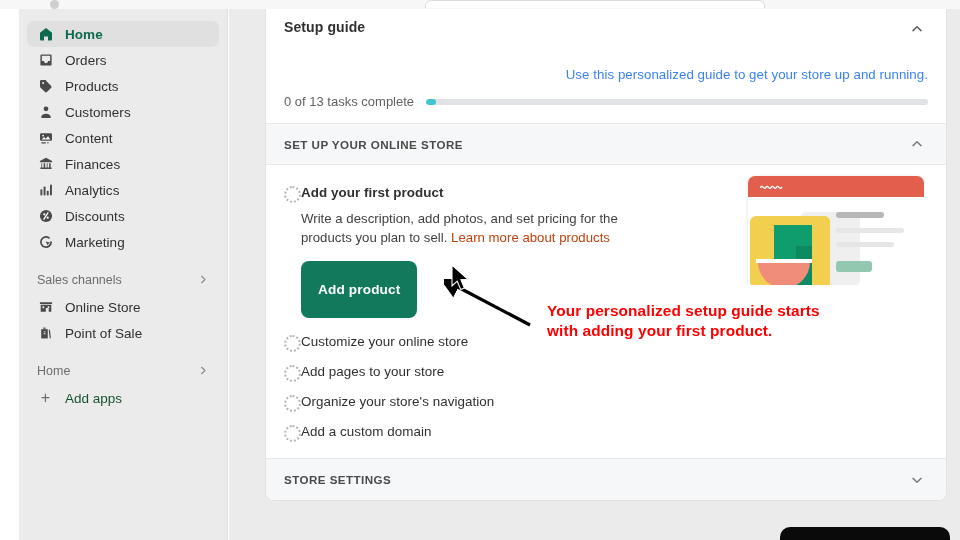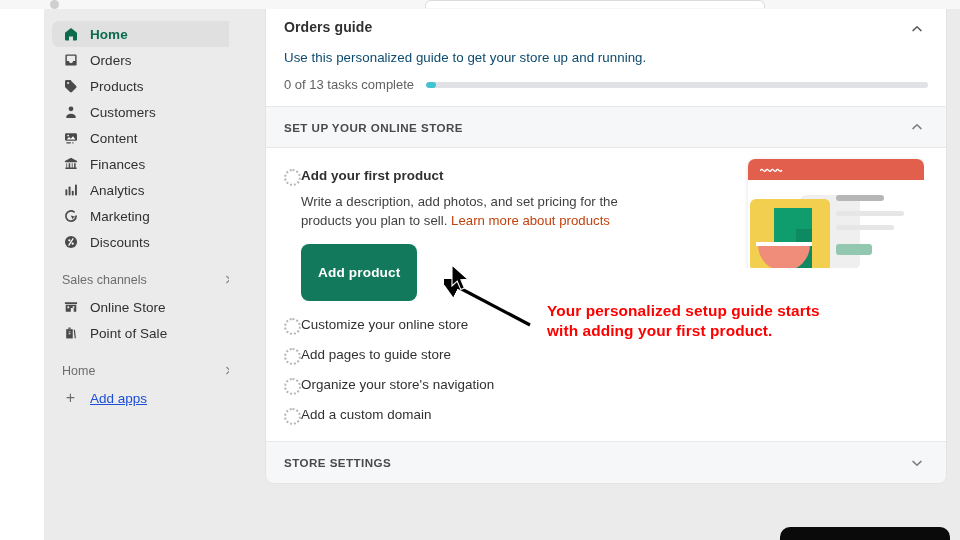--- a/index.html
+++ b/index.html
@@ -17,21 +17,20 @@
       background: #ffffff; border: 1px solid #dcdcdc; border-bottom: none; border-radius: 6px 6px 0 0; }
   .top-strip .dot-ghost { position: absolute; left: 50px; top: 0px; width: 9px; height: 9px;
       border-radius: 50%; background: #cfcfcf; }
 
   
   .left-gutter { position: absolute; left: 0; top: 9px; width: 19px; height: 531px; background: #ffffff; }
   .sidebar {
     position: absolute; left: 19px; top: 9px; width: 209px; height: 531px;
     background: #ebebeb; border-right: 1px solid #dededd;
     padding-top: 12px;
-    margin-left: 25px;
   }
   .nav-list { padding: 0 8px; }
   .nav-item {
     display: flex; align-items: center; gap: 11px;
     height: 26px; padding: 0 10px; margin-bottom: 0px;
     border-radius: 7px; cursor: pointer;
   }
   .nav-item .nav-label { font-size: 13.5px; color: #303030; letter-spacing: .05px; }
   .nav-item.active { background: #e0e0e0; }
   .nav-item.active .nav-label { color: #0c6b4f; font-weight: 600; }
@@ -43,38 +42,38 @@
     padding: 0 18px 0 18px; height: 22px; margin-top: 14px; margin-bottom: 3px;
   }
   .group-head .gh-label { font-size: 12.5px; color: #6d6d6d; }
   .group-head .gh-chev { color: #8a8a8a; font-size: 13px; line-height: 1; }
 
   .add-apps {
     display: flex; align-items: center; gap: 11px;
     padding: 0 10px; height: 26px; margin: 0 8px; border-radius: 7px; cursor: pointer;
   }
   .add-apps .plus { width: 17px; text-align: center; color: #6d6d6d; font-size: 16px; line-height: 1; }
-  .add-apps .aa-label { font-size: 13.5px; color: #1d4ed8; text-decoration: underline; }
+  .add-apps .aa-label { font-size: 13.5px; color: #14532d; }
 
   
   .main { position: absolute; left: 229px; top: 9px; width: 731px; height: 531px; background: #ebebeb; }
 
   .card {
     position: absolute; left: 36px; top: 0px; width: 682px;
     background: #ffffff; border-radius: 0 0 9px 9px;
     border: 1px solid #e3e3e3; border-top: none;
     overflow: hidden;
   }
 
   .card-head { padding: 10px 18px 14px 18px; }
   .card-head-row { display: flex; align-items: flex-start; justify-content: space-between; }
   .card-title { font-size: 14px; font-weight: 700; color: #303030; letter-spacing: .1px; }
   .chev-btn { width: 22px; height: 20px; display:flex; align-items:center; justify-content:center; cursor: pointer; }
   .chev-btn svg { display:block; }
-  .card-sub { font-size: 13.3px; color: #0c4a6e; margin-top: 11px; letter-spacing: .05px; }
+  .card-sub { font-size: 13.3px; color: #3b82f6; margin-top: 28px; letter-spacing: .05px; text-align: right; }
 
   .progress-row { display: flex; align-items: center; gap: 12px; margin-top: 12px; }
   .progress-label { font-size: 13px; color: #616161; white-space: nowrap; }
   .progress-track { flex: 1; height: 6px; border-radius: 3px; background: #e1e2e6; position: relative; overflow: hidden; }
   .progress-fill { position: absolute; left: 0; top: 0; height: 100%; border-radius: 3px; background: #3fc4d0; }
 
   .section-head {
     background: #f6f7f8; border-top: 1px solid #e8e8e8; border-bottom: 1px solid #e8e8e8;
     height: 42px; display: flex; align-items: center; justify-content: space-between;
     padding: 0 18px; cursor: pointer;
@@ -242,37 +241,37 @@
               <rect x="11" y="11" width="2.4" height="6" rx="1" fill="#4a4a4a"></rect>
               <rect x="15" y="3" width="2.4" height="14" rx="1" fill="#4a4a4a"></rect>
             </svg>
         </span>
         <span class="nav-label">Analytics</span>
       </div>
 
       <div class="nav-item">
         <span class="nav-ico">
           <svg width="16" height="16" viewBox="0 0 20 20">
-              <path d="M16.4 10a6.4 6.4 0 1 1-2.6-5.1" stroke="#4a4a4a" stroke-width="2.1" fill="none" stroke-linecap="round"></path>
-              <path fill="#4a4a4a" d="m9.6 9.3 6.2 1.5-2.6 1-.9 2.7-2.7-5.2z"></path>
-            </svg>
-        </span>
-        <span class="nav-label">Marketing</span>
-      </div>
-
-      <div class="nav-item">
-        <span class="nav-ico">
-          <svg width="16" height="16" viewBox="0 0 20 20">
               <circle cx="10" cy="10" r="7.6" fill="#4a4a4a"></circle>
               <circle cx="7.9" cy="7.9" r="1.4" fill="#ffffff"></circle>
               <circle cx="12.1" cy="12.1" r="1.4" fill="#ffffff"></circle>
               <rect x="9.1" y="4.4" width="1.7" height="11.2" rx=".85" transform="rotate(32 10 10)" fill="#ffffff"></rect>
             </svg>
         </span>
         <span class="nav-label">Discounts</span>
+      </div>
+
+      <div class="nav-item">
+        <span class="nav-ico">
+          <svg width="16" height="16" viewBox="0 0 20 20">
+              <path d="M16.4 10a6.4 6.4 0 1 1-2.6-5.1" stroke="#4a4a4a" stroke-width="2.1" fill="none" stroke-linecap="round"></path>
+              <path fill="#4a4a4a" d="m9.6 9.3 6.2 1.5-2.6 1-.9 2.7-2.7-5.2z"></path>
+            </svg>
+        </span>
+        <span class="nav-label">Marketing</span>
       </div>
     </div>
 
     <div class="group-head">
       <span class="gh-label">Sales channels</span>
       <span class="gh-chev">
         <svg width="11" height="11" viewBox="0 0 12 12">
             <path d="M4 2.5 7.6 6 4 9.5" stroke="#8a8a8a" stroke-width="1.3" fill="none" stroke-linecap="round" stroke-linejoin="round"></path>
           </svg>
       </span>
@@ -314,21 +313,21 @@
       <span class="plus">+</span>
       <span class="aa-label">Add apps</span>
     </div>
   </div>
 
   <div class="main">
     <div class="card">
 
       <div class="card-head">
         <div class="card-head-row">
-          <div class="card-title">Orders guide</div>
+          <div class="card-title">Setup guide</div>
           <div class="chev-btn">
             <span>
               <svg width="14" height="14" viewBox="0 0 14 14">
                   <path d="M3 8.6 7 4.8l4 3.8" stroke="#5c5f62" stroke-width="1.5" fill="none" stroke-linecap="round" stroke-linejoin="round"></path>
                 </svg>
             </span>
           </div>
         </div>
         <div class="card-sub">Use this personalized guide to get your store up and running.</div>
         <div class="progress-row">
@@ -390,21 +389,21 @@
         <div class="task">
           <div class="task-circle"></div>
           <div class="task-main">
             <div class="task-title">Customize your online store</div>
           </div>
         </div>
 
         <div class="task">
           <div class="task-circle"></div>
           <div class="task-main">
-            <div class="task-title">Add pages to guide store</div>
+            <div class="task-title">Add pages to your store</div>
           </div>
         </div>
 
         <div class="task">
           <div class="task-circle"></div>
           <div class="task-main">
             <div class="task-title">Organize your store's navigation</div>
           </div>
         </div>
 

